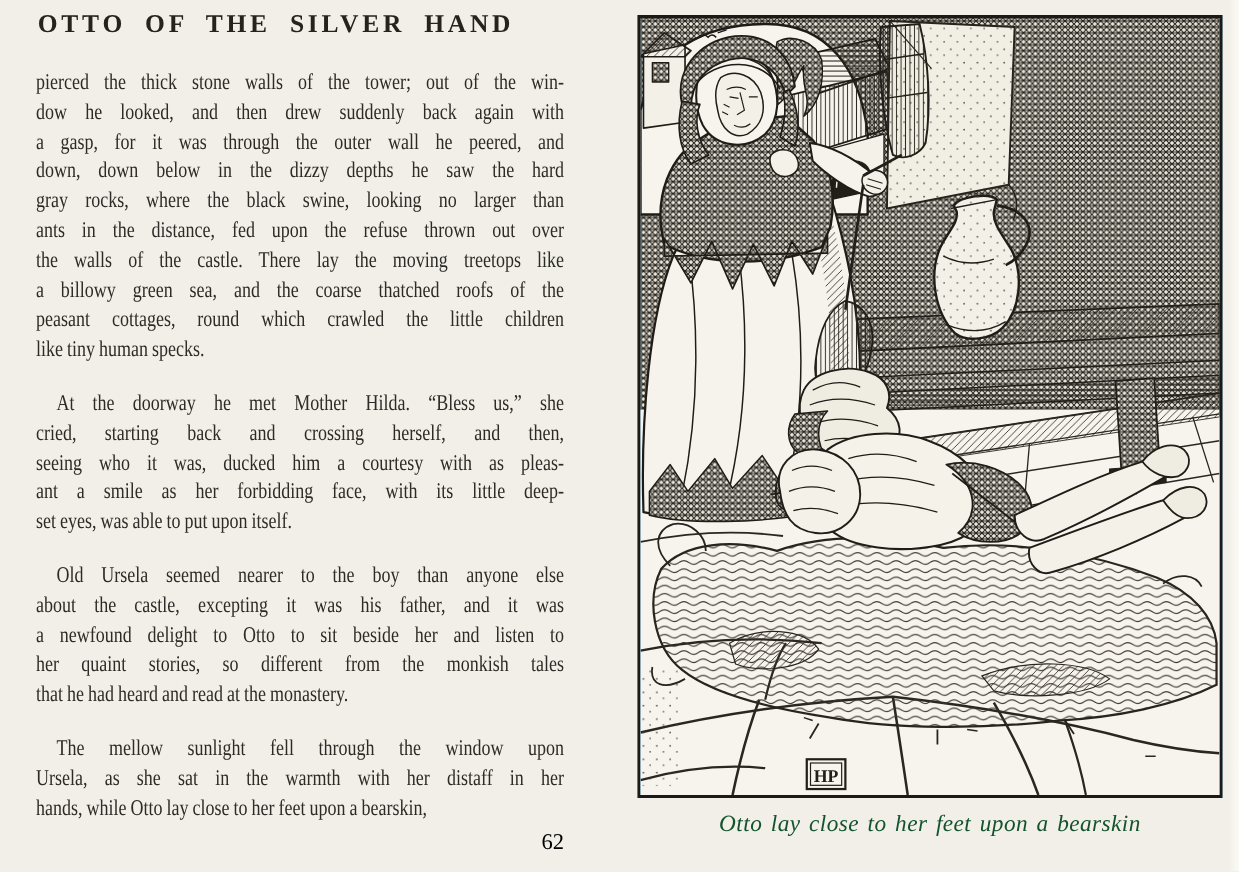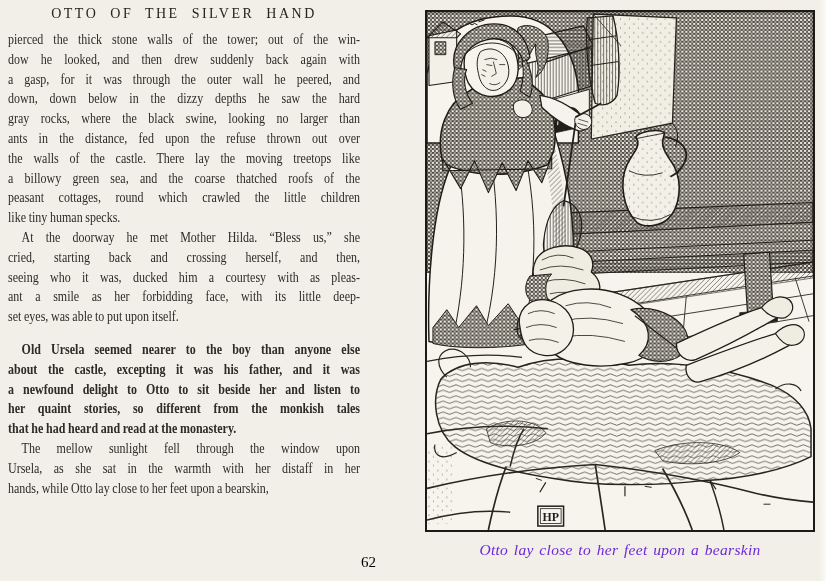--- a/index.html
+++ b/index.html
@@ -7,38 +7,38 @@
     width:826px;height:581px;position:relative;overflow:hidden;
     background:#f1efe8;
     font-family:"Liberation Serif", serif;
     color:#2d2b27;
   }
   .page-edge{position:absolute;right:0;top:0;width:7px;height:100%;
     background:linear-gradient(90deg,#f1efe8,#fbfaf5);}
   
   .left-page{position:absolute;left:8px;top:0;width:352px;height:581px;}
   .running-header{position:absolute;top:6px;left:0;width:100%;text-align:center;
-    font-size:14px;font-weight:normal;letter-spacing:2.5px;word-spacing:6px;color:#26231d;}
+    font-size:17px;font-weight:bold;letter-spacing:2.5px;word-spacing:6px;color:#26231d;}
   .body-text{position:absolute;top:30px;left:0;width:352px;}
-  .para{margin:0;}
-  .para.space-before{margin-top:13px;font-weight:bold;}
+  .para{margin:16px;}
+  .para.space-before{margin-top:13px;}
   .line{
     width:440px;transform:scaleX(0.8);transform-origin:0 50%;
     font-size:15px;line-height:19.8px;height:19.8px;overflow:hidden;
     text-align:justify;text-align-last:justify;word-spacing:-0.4px;white-space:nowrap;
   }
   .line.last{text-align:justify;text-align-last:left;}
   .line.indent{text-indent:17px;}
   .page-number{position:absolute;top:554px;left:16px;width:100%;text-align:right;font-size:15px;color:#000000;}
   
   .illo-frame{position:absolute;left:425px;top:10px;width:390px;height:522px;
     border:2px solid #1d1a15;box-sizing:border-box;background:#7dd3fc;text-decoration:underline;}
   .illo-frame svg{display:block;width:100%;height:100%;}
   .caption{position:absolute;left:425px;top:541px;width:390px;text-align:center;
-    font-style:italic;font-size:15.5px;letter-spacing:0.3px;word-spacing:1.5px;color:#6d28d9;}
+    font-style:italic;font-size:15.5px;letter-spacing:0.3px;word-spacing:1.5px;color:#14532d;}
 </style>
 </head>
 <body>
 
 <div class="left-page">
   <div class="running-header">OTTO OF THE SILVER HAND</div>
   <div class="body-text">
       <div class="para">
         <div class="line">pierced the thick stone walls of the tower; out of the win-</div>
         <div class="line">dow he looked, and then drew suddenly back again with</div>

